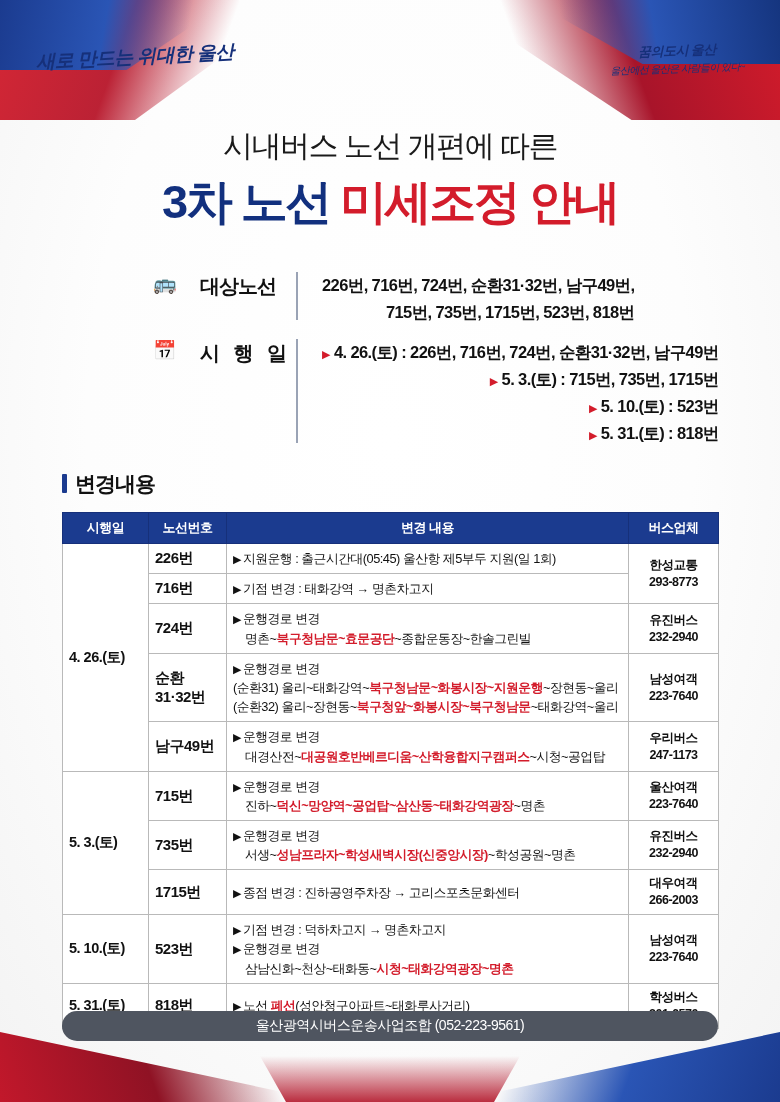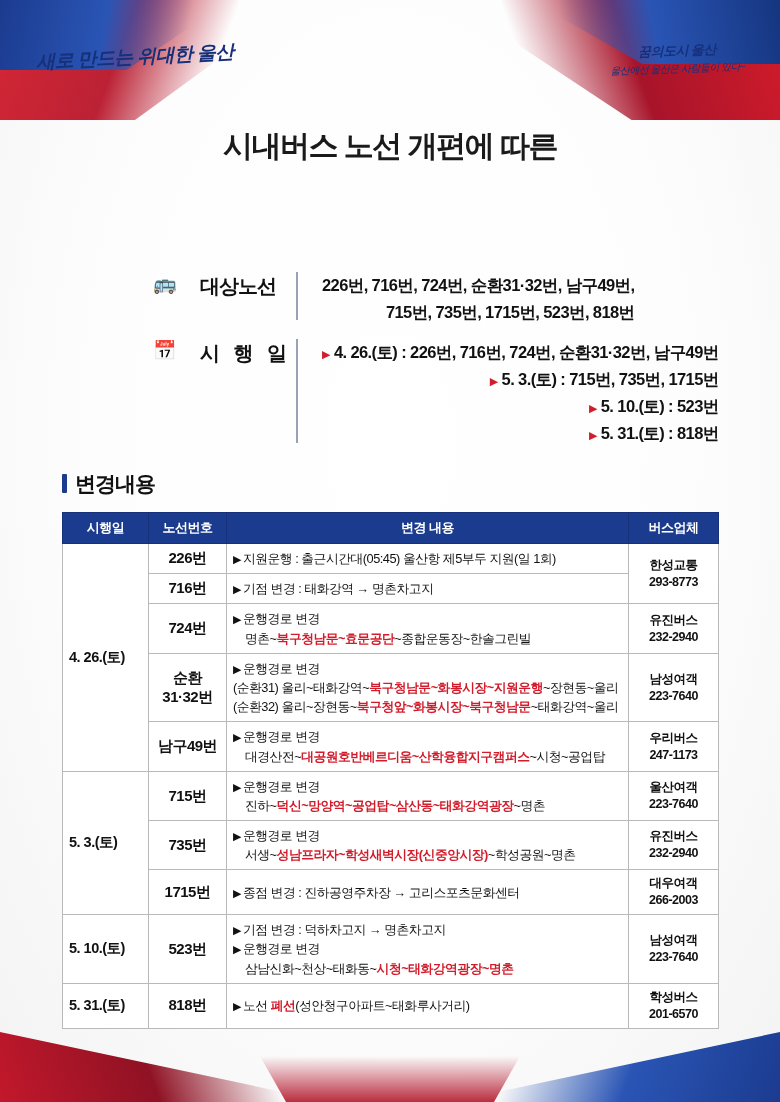--- a/index.html
+++ b/index.html
@@ -65,21 +65,21 @@
   .logo-right{
     position:absolute;right:36px;top:42px;text-align:center;
     color:#16307a;font-family:"Liberation Serif",serif;font-style:italic;
     transform:rotate(-2deg);
   }
   .logo-right .lr1{font-size:13px;font-weight:700;letter-spacing:-0.5px;}
   .logo-right .lr2{font-size:10px;margin-top:2px;letter-spacing:-0.5px;}
 
   .title-wrap{position:absolute;top:126px;left:0;width:780px;text-align:center;}
   .title-sub{
-    font-size:30px;font-weight:700;color:#1a1a1a;letter-spacing:-1.5px;
+    font-size:30px;font-weight:400;color:#1a1a1a;letter-spacing:-1.5px;
   }
   .title-main{
     margin-top:10px;font-size:47px;font-weight:800;letter-spacing:-2.5px;
     line-height:1.08;
   }
   .t-blue{color:#12307e;}
   .t-red{color:#d31c2b;}
 
   .info{position:absolute;left:150px;top:272px;width:520px;}
   .info-row{display:flex;align-items:flex-start;margin-bottom:14px;}
@@ -121,21 +121,21 @@
     padding:6px 2px;border:1px solid #16307a;letter-spacing:-0.5px;
   }
   table.main td{
     border:1px solid #b9b9b9;padding:5px 6px;vertical-align:middle;
     color:#111;letter-spacing:-0.5px;background:#fff;
   }
   td.c-date{
     text-align:left;font-weight:800;font-size:14.5px;background:#f2f2f2;
   }
   td.c-route{
-    text-align:center;font-weight:800;font-size:15px;background:#f2f2f2;line-height:1.25;
+    text-align:left;font-weight:800;font-size:15px;background:#f2f2f2;line-height:1.25;
   }
   td.c-detail{font-size:12.8px;line-height:1.5;}
   td.c-corp{
     text-align:center;font-weight:700;font-size:12.5px;line-height:1.35;background:#fff;margin-left:32px;
   }
   .arrow{color:#111;font-size:11px;margin-right:2px;}
   .red{color:#d31c2b;font-weight:700;}
   .d-line{white-space:nowrap;}
   .d-indent{padding-left:12px;}
 
@@ -160,20 +160,24 @@
   <div class="corner-bm"></div>
 
   <div class="logo-left">새로 만드는 위대한 울산</div>
   <div class="logo-right">
     <div class="lr1">꿈의도시 울산</div>
     <div class="lr2">울산에선 울산은 사람들이 있다~</div>
   </div>
 
   <div class="title-wrap">
     <div class="title-sub">시내버스 노선 개편에 따른</div>
+    <div class="title-main">
+      <span class="t-blue">3차 노선</span>
+      <span class="t-red">미세조정 안내</span>
+    </div>
   </div>
 
   <div class="info">
     <div class="info-row">
       <div class="info-ico red">🚌</div>
       <div class="info-label">대상노선</div>
       <div class="info-sep"></div>
       <div class="info-body">
         <div class="b-line">226번, 716번, 724번, 순환31·32번, 남구49번,</div>
         <div class="b-line">715번, 735번, 1715번, 523번, 818번</div>
@@ -290,13 +294,14 @@
           <td class="c-date">5. 31.(토)</td>
           <td class="c-route">818번</td>
           <td class="c-detail">
             <div class="d-line"><span class="arrow">▶</span>노선 <span class="red">폐선</span>(성안청구아파트~태화루사거리)</div>
           </td>
           <td class="c-corp">학성버스<br>201-6570</td>
         </tr>
       </tbody>
   </table>
 
+  <div class="footer-bar">울산광역시버스운송사업조합 (052-223-9561)</div>
 </div>
 
 </body></html>

